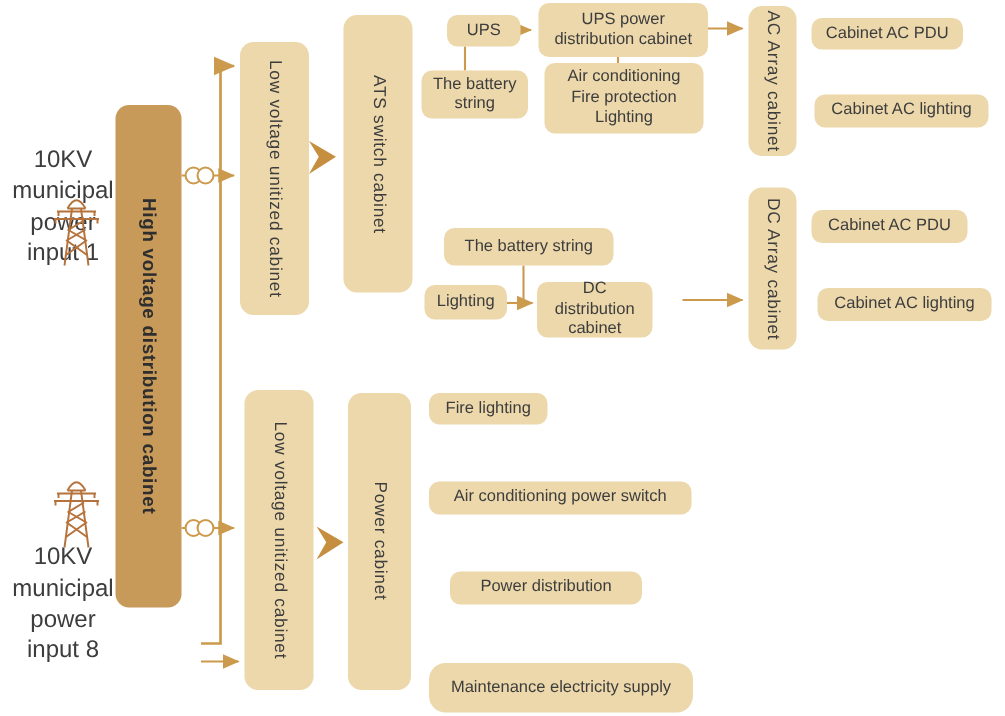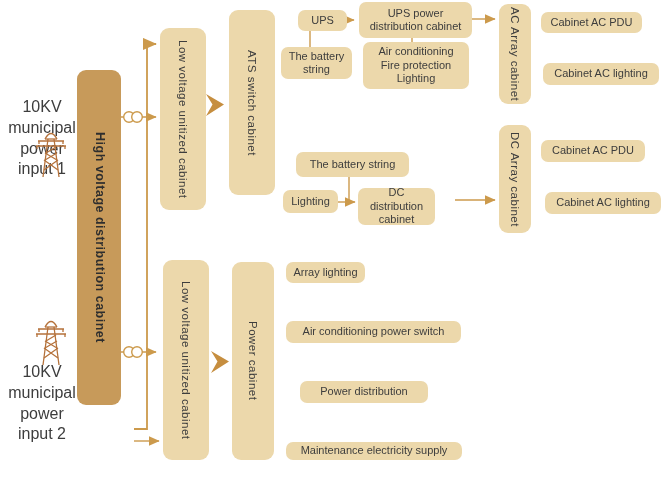--- a/index.html
+++ b/index.html
@@ -82,21 +82,21 @@
     <g stroke="#b5723b" stroke-width="1.3" fill="none">
       <path d="M12,13 Q18,2 24,13"></path>
       <path d="M15,13 L10,51 M21,13 L26,51"></path>
       <path d="M11,44 L25,34 M25,44 L11,34 M12,34 L24,27 M24,34 L12,27 M13,27 L23,21 M23,21 L13,27"></path>
       <path d="M5,15 L31,15 M3,20 L33,20"></path>
       <path d="M6,15 L6,18 M30,15 L30,18 M4,20 L4,23 M32,20 L32,23"></path>
       <path d="M12,13 L24,13"></path>
     </g>
   </svg>
 
-  <div class="caption" style="left:2px;top:362px;width:80px;">10KV municipal power input 2</div>
+  <div class="caption" style="left:2px;top:362px;width:80px;">10KV municipal power input 8</div>
   <svg class="tower" style="left:33px;top:314px;" width="36" height="52" viewBox="0 0 36 52">
     <g stroke="#b5723b" stroke-width="1.3" fill="none">
       <path d="M12,13 Q18,2 24,13"></path>
       <path d="M15,13 L10,51 M21,13 L26,51"></path>
       <path d="M11,44 L25,34 M25,44 L11,34 M12,34 L24,27 M24,34 L12,27 M13,27 L23,21 M23,21 L13,27"></path>
       <path d="M5,15 L31,15 M3,20 L33,20"></path>
       <path d="M6,15 L6,18 M30,15 L30,18 M4,20 L4,23 M32,20 L32,23"></path>
       <path d="M12,13 L24,13"></path>
     </g>
   </svg>
@@ -138,18 +138,18 @@
   <div class="box" style="left:296px;top:152px;width:113px;height:25px;">The battery string</div>
   <div class="box" style="left:283px;top:190px;width:55px;height:23px;">Lighting</div>
   <div class="box" style="left:358px;top:188px;width:77px;height:37px;">DC distribution cabinet</div>
 
   <div class="box vbox" style="left:499px;top:125px;width:32px;height:108px;">
     <span>DC Array cabinet</span>
   </div>
   <div class="box" style="left:541px;top:140px;width:104px;height:22px;">Cabinet AC PDU</div>
   <div class="box" style="left:545px;top:192px;width:116px;height:22px;">Cabinet AC  lighting</div>
 
-  <div class="box" style="left:286px;top:262px;width:79px;height:21px;">Array lighting</div>
+  <div class="box" style="left:286px;top:262px;width:79px;height:21px;">Fire lighting</div>
   <div class="box" style="left:286px;top:321px;width:175px;height:22px;">Air conditioning power switch</div>
   <div class="box" style="left:300px;top:381px;width:128px;height:22px;">Power distribution</div>
-  <div class="box" style="left:286px;top:442px;width:176px;height:18px;">Maintenance electricity supply</div>
+  <div class="box" style="left:286px;top:442px;width:176px;height:33px;border-radius:11px;">Maintenance electricity supply</div>
 
 </div>
 
 </body></html>

